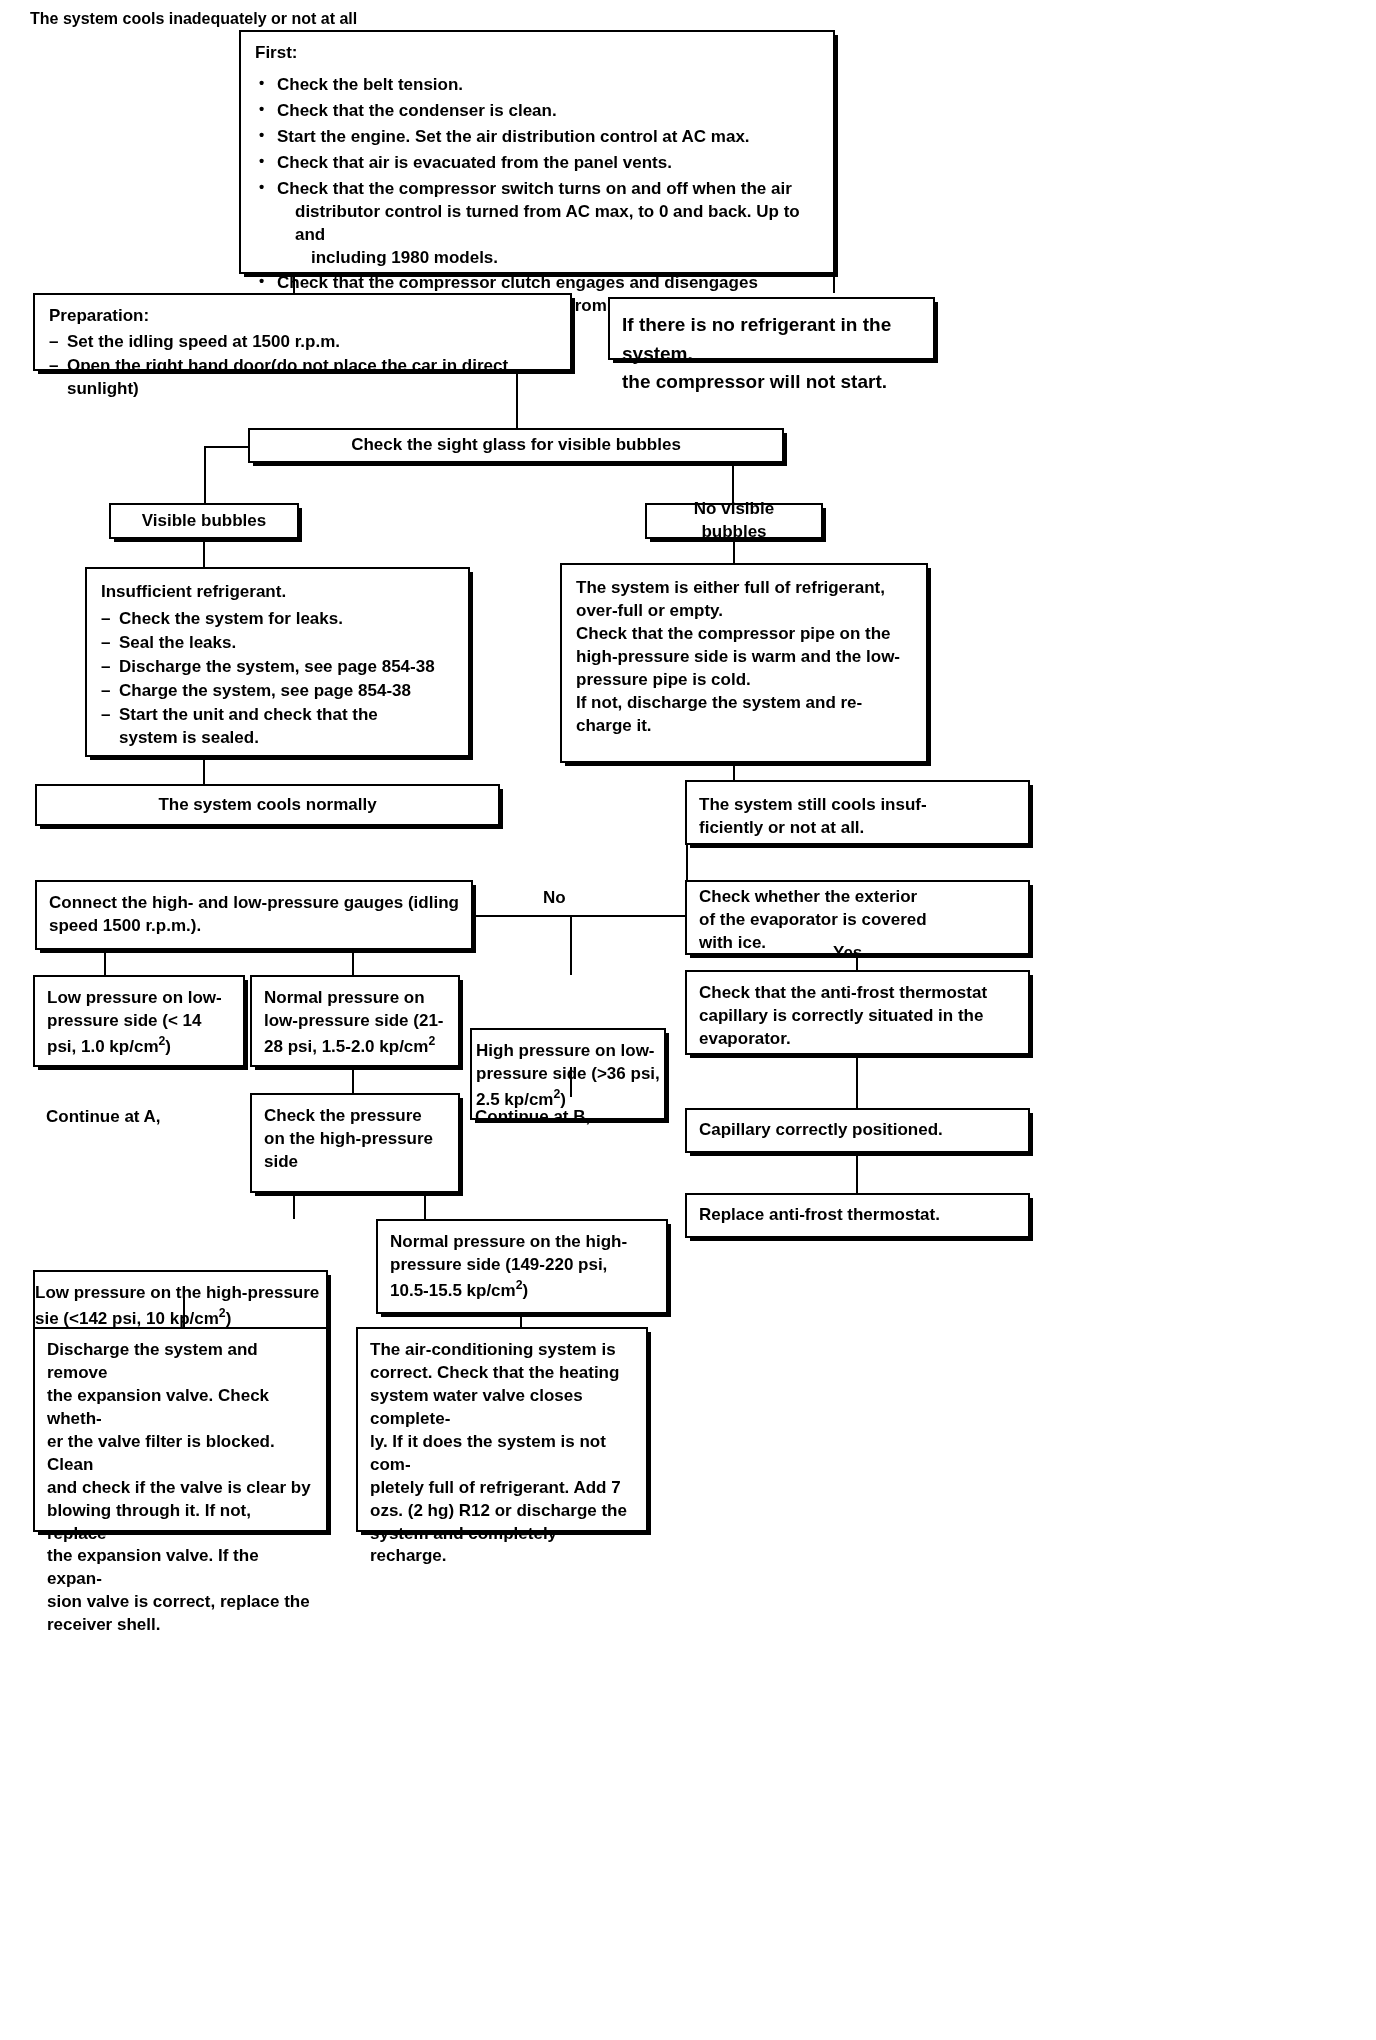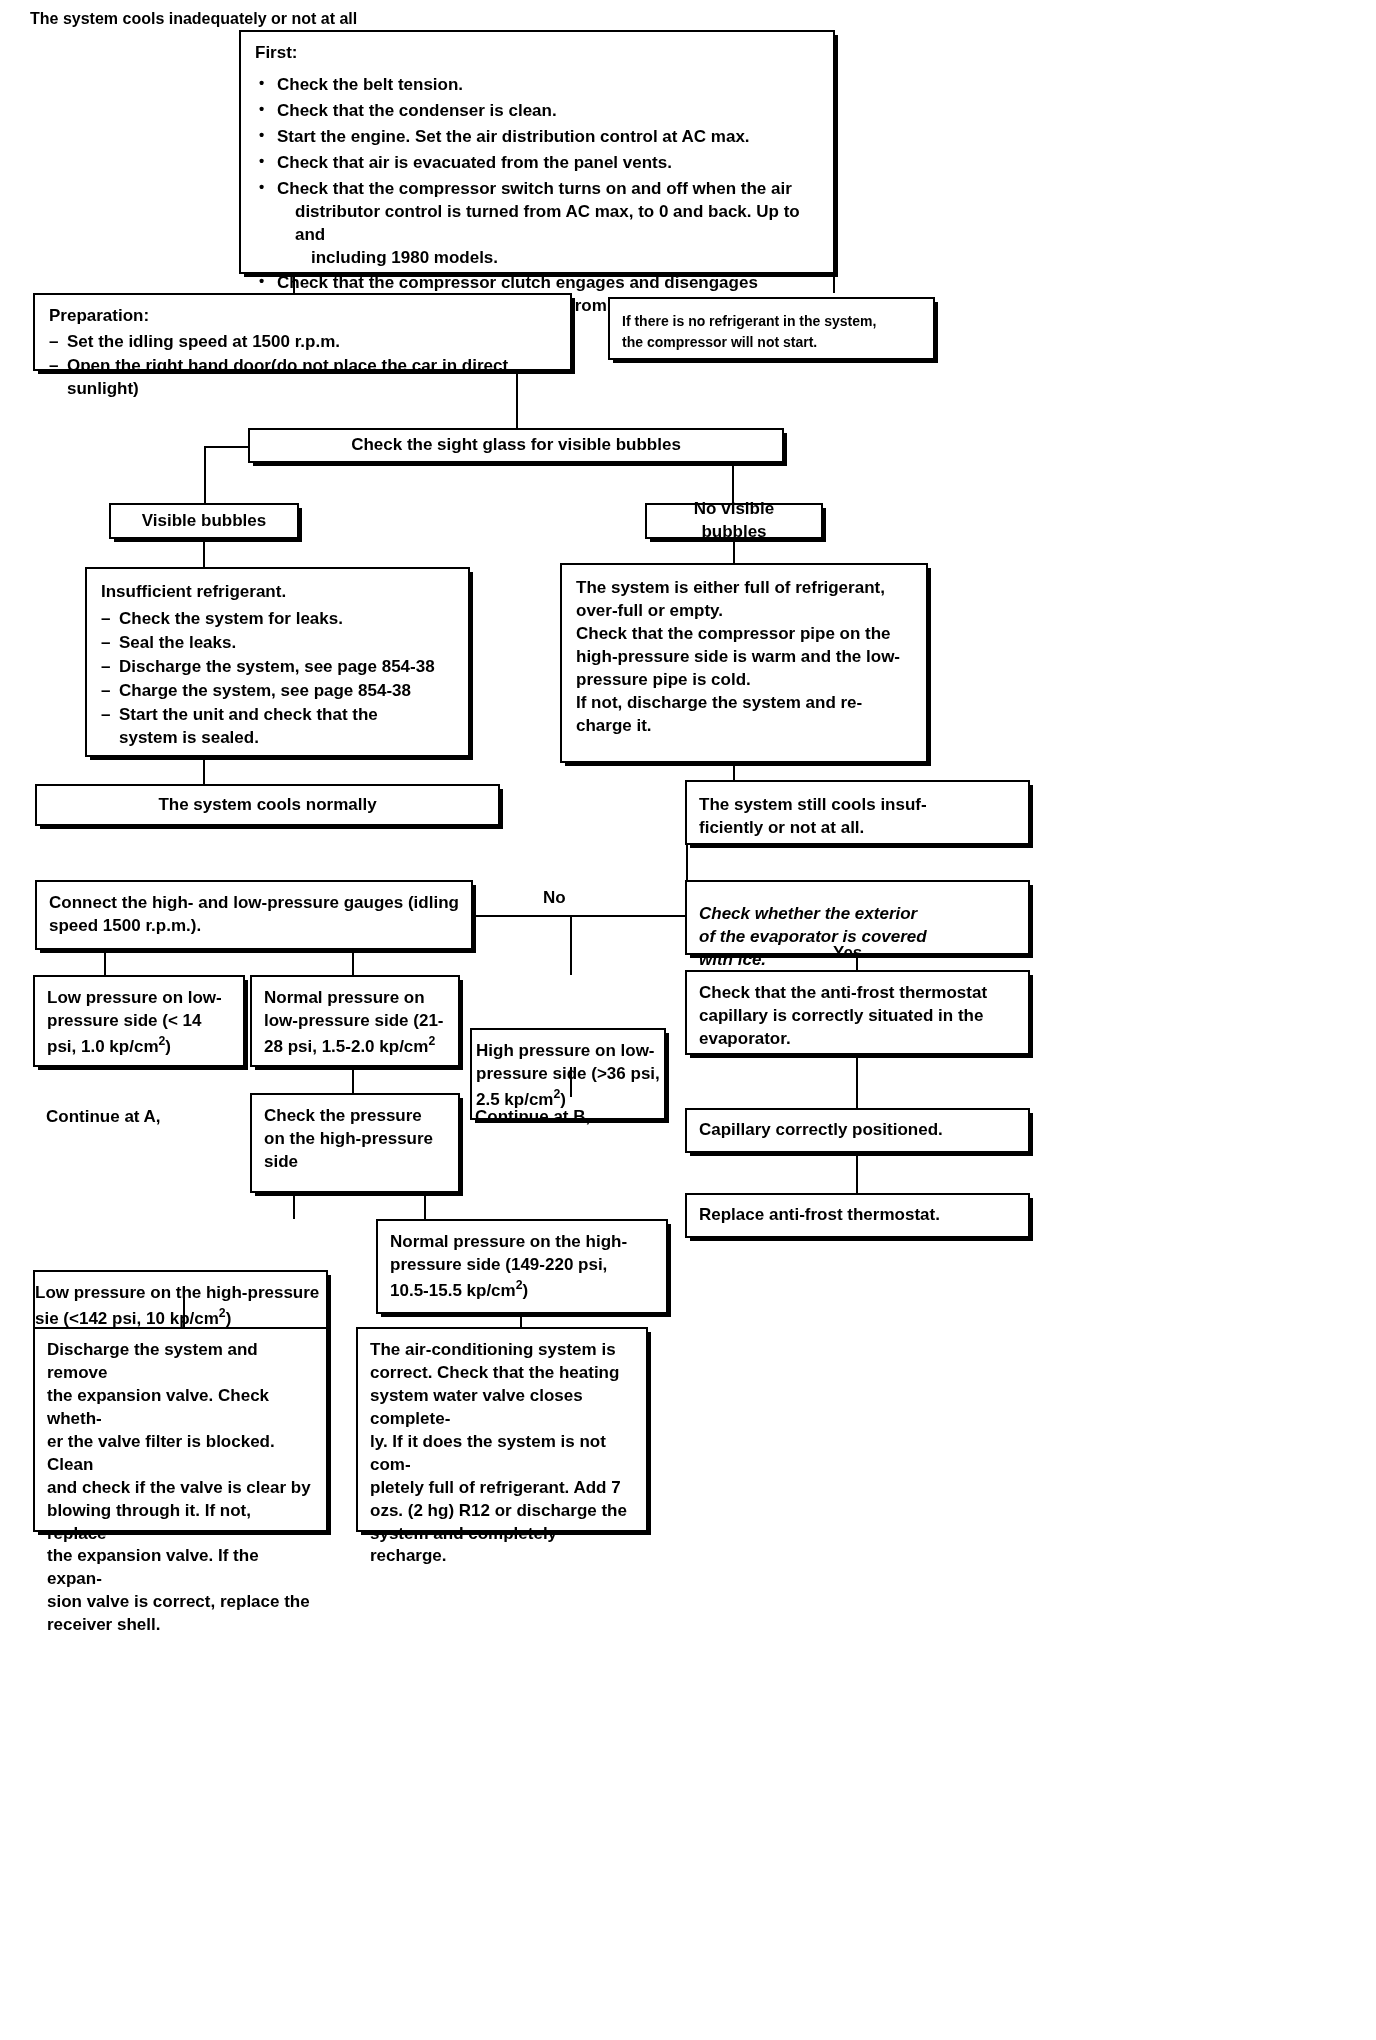--- a/index.html
+++ b/index.html
@@ -99,21 +99,21 @@
   <div class="ln lnv" style="left:833px;top:274px;height:19px;"></div>
 
   <div class="box" id="box-prep" style="left:33px;top:293px;width:539px;height:78px;padding:10px 14px;">
     <div style="margin-bottom:3px;">Preparation:</div>
     <ul class="dash">
       <li>Set the idling speed at 1500 r.p.m.</li>
       <li>Open the right hand door(do not place the car in direct sunlight)</li>
     </ul>
   </div>
 
-  <div class="box" id="box-norefrig" style="left:608px;top:297px;width:327px;height:63px;padding:12px 12px;font-size:14px;line-height:1.5;">
+  <div class="box" id="box-norefrig" style="left:608px;top:297px;width:327px;height:63px;padding:12px 12px;font-size:19px;line-height:1.5;">
     <div>If there is no refrigerant in the system,</div>
     <div>the compressor  will not start.</div>
   </div>
 
   <div class="ln lnv" style="left:516px;top:371px;height:57px;"></div>
 
   <div class="box center" id="box-sightglass" style="left:248px;top:428px;width:536px;height:35px;padding:0 10px;">
     <span>Check the sight glass for visible bubbles</span>
   </div>
 
@@ -168,21 +168,21 @@
     <div>ficiently or not at all.</div>
   </div>
 
   <div class="ln lnv" style="left:686px;top:845px;height:38px;"></div>
 
   <div class="box" id="box-gauges" style="left:35px;top:880px;width:438px;height:70px;padding:10px 12px;">
     <div>Connect the high- and low-pressure gauges (idling</div>
     <div>speed 1500 r.p.m.).</div>
   </div>
 
-  <div class="box" id="box-checkext" style="left:685px;top:880px;width:345px;height:75px;padding:21px 12px;font-style:italic;">
+  <div class="box" id="box-checkext" style="left:685px;top:880px;width:345px;height:75px;padding:4px 12px;">
     <div>Check whether the exterior</div>
     <div>of the evaporator is covered</div>
     <div>with ice.</div>
   </div>
 
   <div class="ln lnh" style="left:473px;top:915px;width:212px;"></div>
   <div class="free" style="left:543px;top:888px;">No</div>
 
   <div class="ln lnv" style="left:856px;top:955px;height:16px;"></div>
   <div class="free" style="left:833px;top:943px;">Yes</div>

